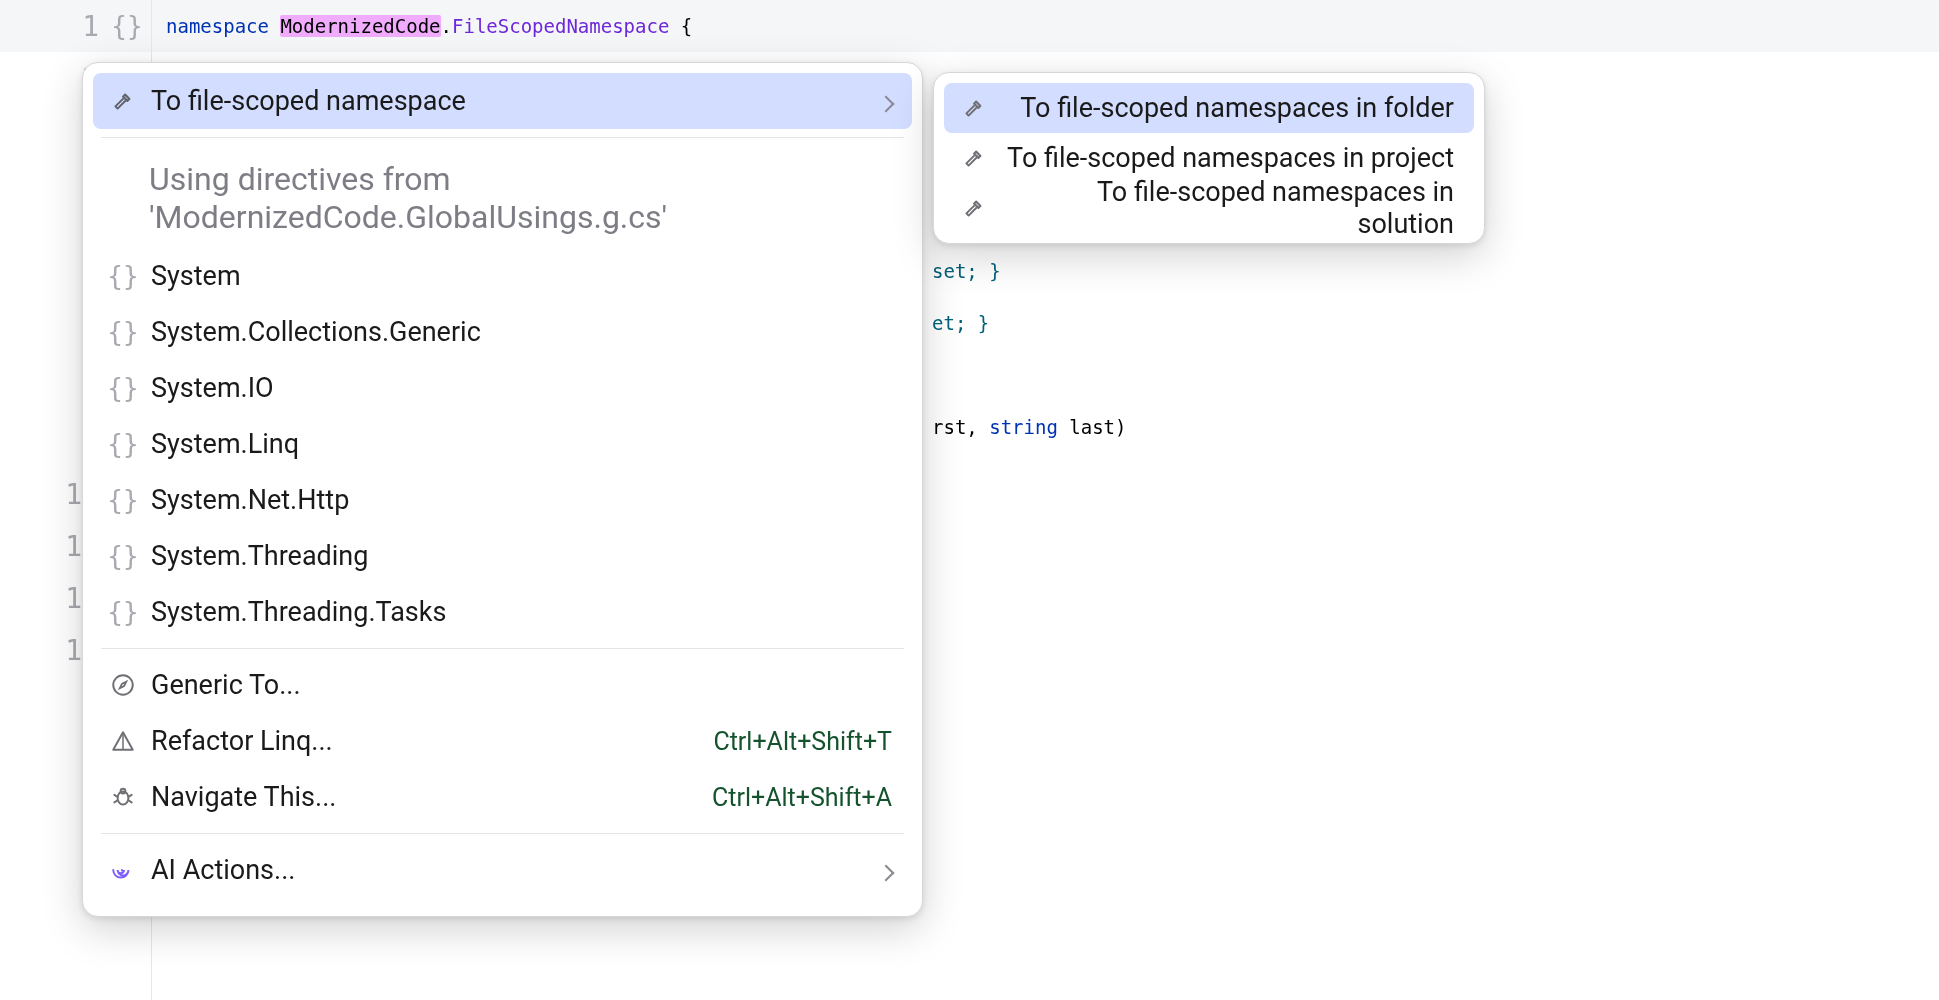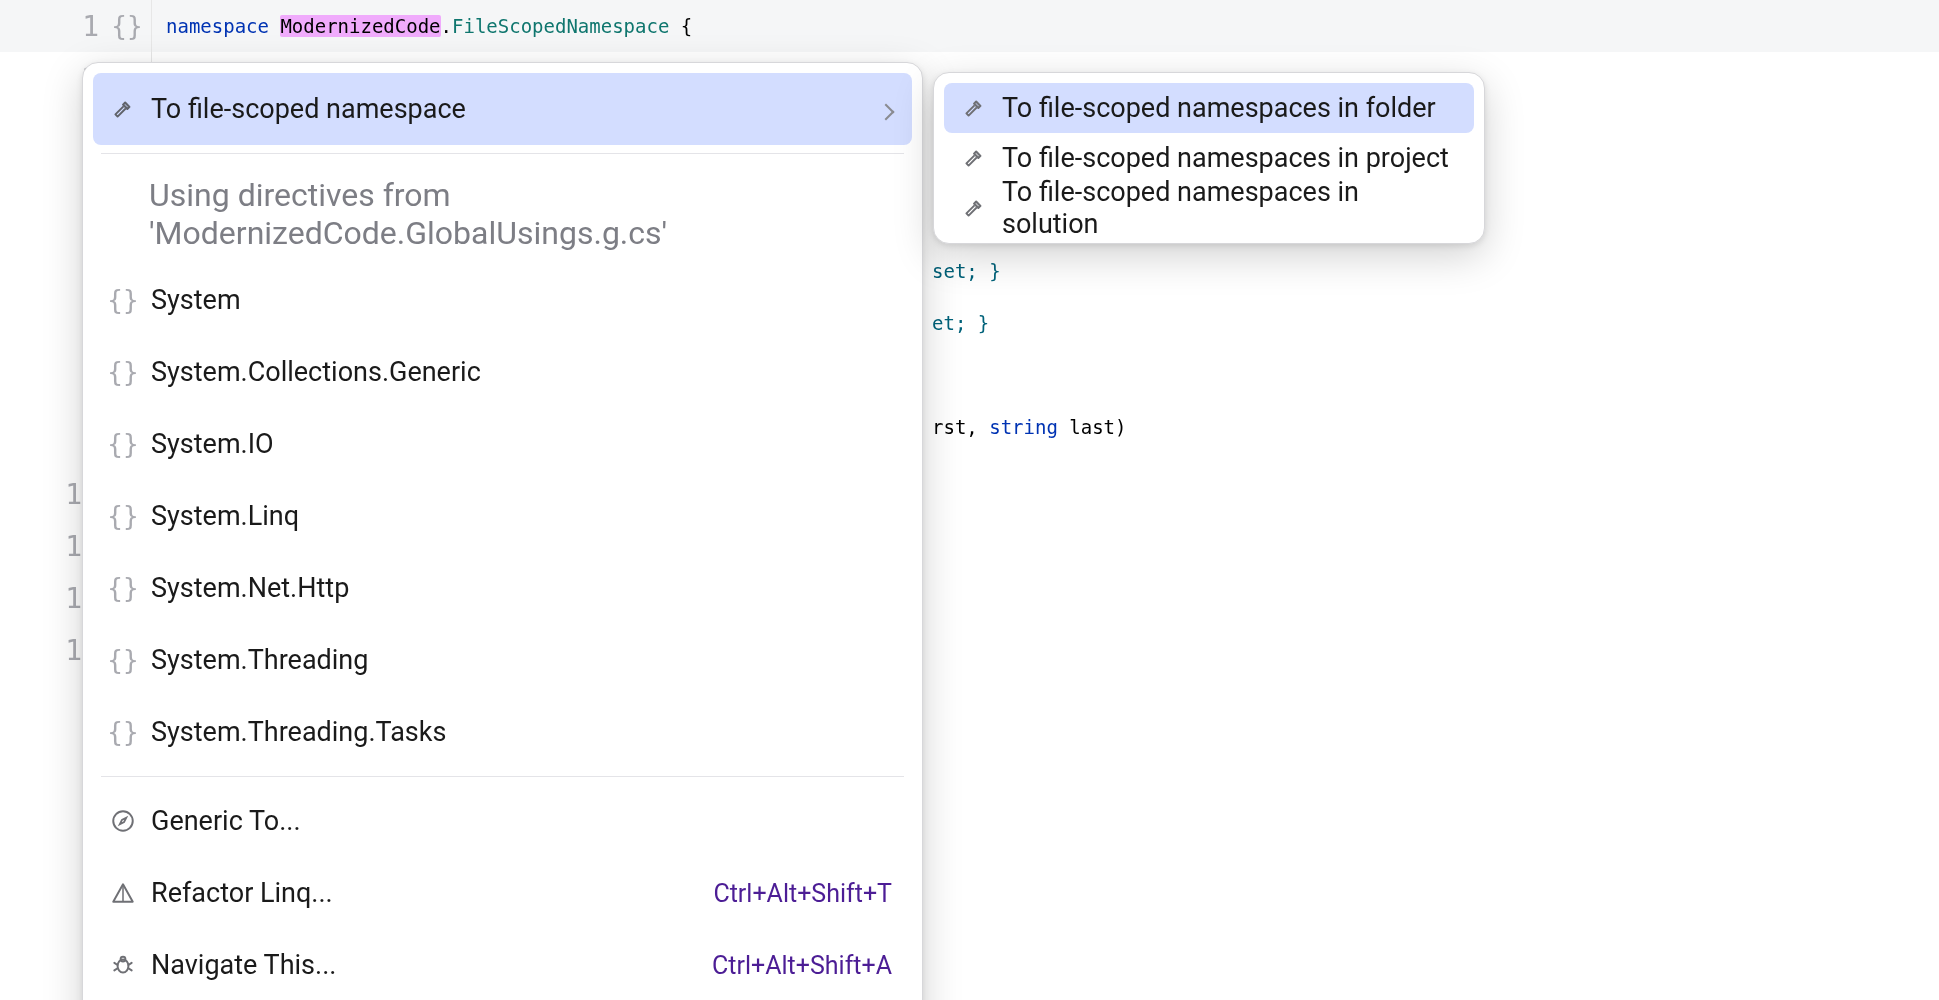--- a/index.html
+++ b/index.html
@@ -15,50 +15,50 @@
     padding-right: 10px; gap: 14px;
   }
   .gutter-row.first-line { background: #f5f6f7; }
   .gutter-row .num { width: 44px; text-align: right; }
   .gutter-icon { width: 28px; height: 28px; display: flex; align-items: center; justify-content: center; }
   .code-area { flex: 1; position: relative; font-family: "SF Mono", Menlo, Consolas, monospace; font-size: 19px; }
   .code-line { height: 52px; display: flex; align-items: center; padding-left: 14px; white-space: pre; }
   .code-line.first { background: #f5f6f7; }
   .kw { color: #0033b3; }
   .typ { color: #00627a; }
-  .ns2 { color: #0f766e; }
+  .ns2 { color: #6d28d9; }
   .ns { color: #000; }
   .sel-bg { background: #f0abfc; border-radius: 2px; }
   .punct { color: #000; }
   .cm { color: #000; }
   
   .menu {
     position: absolute; background: #fff; border: 1px solid #d7d7da; border-radius: 16px;
     box-shadow: 0 12px 40px rgba(0,0,0,0.18), 0 2px 6px rgba(0,0,0,0.10);
     font-size: 27px; color: #1a1a1a; overflow: hidden;
   }
   .menu1 { left: 82px; top: 62px; width: 841px; }
   .menu-inner { padding: 10px 0 18px 0; }
   .menu-item {
-    display: flex; align-items: center; height: 72px; padding: 0 20px 0 16px;
+    display: flex; align-items: center; height: 56px; padding: 0 20px 0 16px;
     margin: 0 10px; border-radius: 8px; gap: 14px; position: relative;
   }
   .menu-item.selected { background: #d3ddff; }
   .menu-item .label { flex: 1; }
-  .menu-item .shortcut { color: #4c1d95; font-size: 25px; }
+  .menu-item .shortcut { color: #14532d; font-size: 25px; }
   .menu-item .chev { color: #8a8b90; }
   .menu-header {
     padding: 14px 20px 12px 56px; color: #7d7e85; font-size: 32px;
     margin: 0 10px;
   }
   .menu-sep { height: 1px; background: #e4e4e8; margin: 8px 18px; }
   .icon-slot { width: 28px; height: 28px; display: flex; align-items: center; justify-content: center; flex: 0 0 28px; }
   
   .menu2 { left: 933px; top: 72px; width: 552px; }
-  .menu2 .menu-item { height: 50px; }
+  .menu2 .menu-item { height: 50px; text-align: right; }
   
   svg { display: block; }
   .chev-right::before {
     content: ""; display: inline-block; width: 10px; height: 10px;
     border-top: 2px solid #8a8b90; border-right: 2px solid #8a8b90;
     transform: rotate(45deg);
   }
   .namespace-braces { color: #a9aab0; font-family: "SF Mono", Menlo, Consolas, monospace; font-size: 26px; }
 </style>
 </head>

